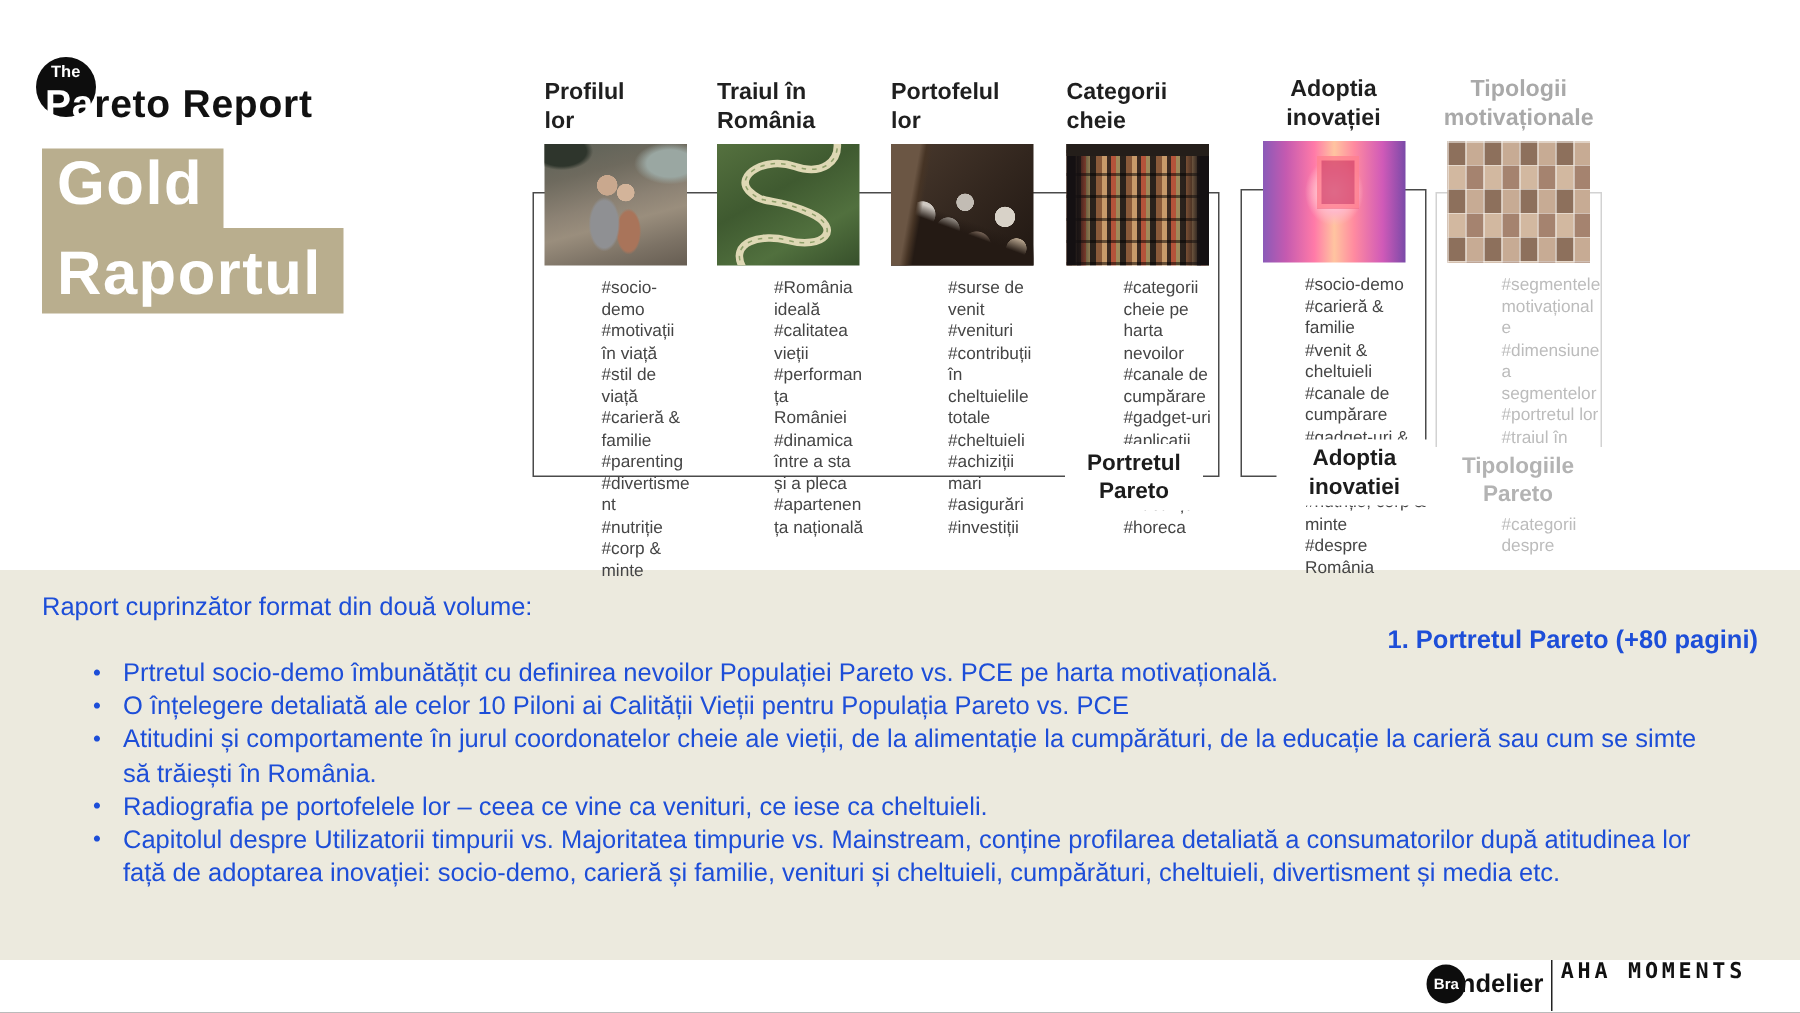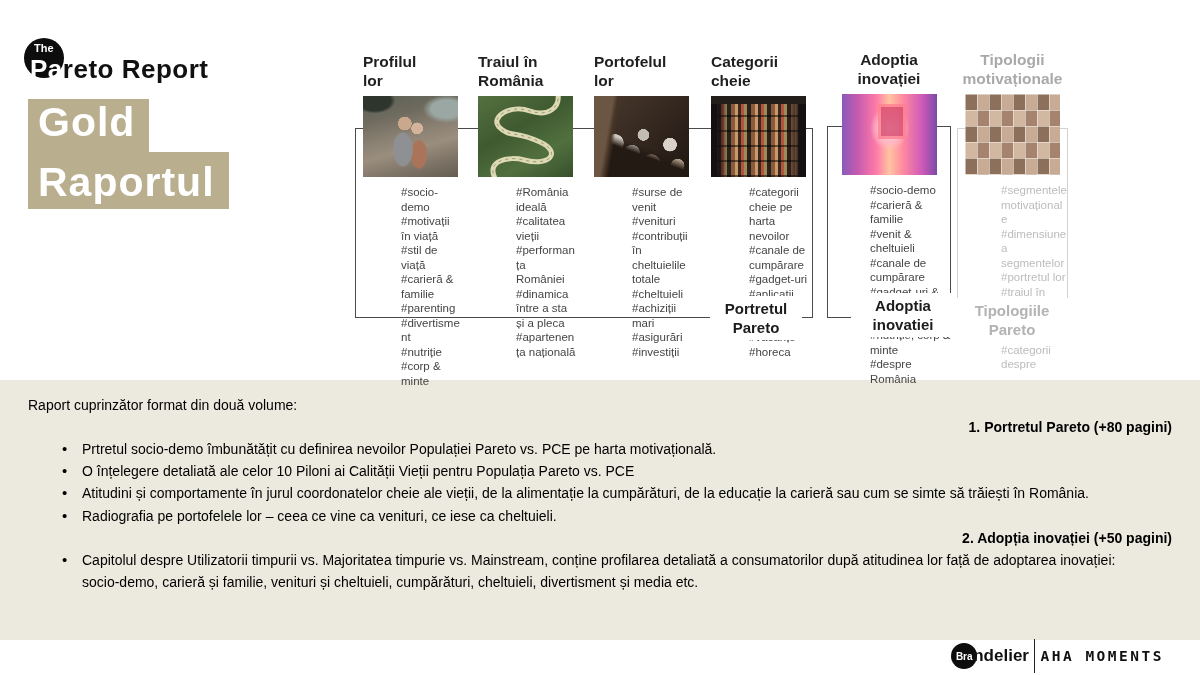--- a/index.html
+++ b/index.html
@@ -115,35 +115,35 @@
     background-color:#b49682;
     background-image:
       repeating-linear-gradient(0deg, rgba(245,242,238,.55) 0 1px, transparent 1px 16px),
       repeating-linear-gradient(90deg, rgba(245,242,238,.55) 0 1px, transparent 1px 12px),
       repeating-conic-gradient(#c7ab94 0% 25%, #a5836f 25% 50%, #d2b8a0 50% 75%, #8d705c 75% 100%);
     background-size:auto, auto, 24px 32px;
   }
   
   .body-panel {
     position:absolute; left:0; top:380px; width:1200px; height:260px;
-    background:#eceade; color:#000000; padding:14px 28px 0 28px; font-size:14px;
+    background:#eceade; color:#1d4ed8; padding:14px 28px 0 28px; font-size:17px;
   }
   .body-intro { line-height:22px; }
   .body-heading { font-weight:bold; line-height:22px;text-align:right; }
   ul.bullets { list-style:none; max-width:1125px; }
   ul.bullets li {
     position:relative; padding-left:54px; line-height:22.2px;
   }
   ul.bullets li::before {
     content:"\2022"; position:absolute; left:34px; font-size:15px;
   }
   
   .footer {
     position:absolute; right:36px; top:640px; height:32px;
-    display:flex; align-items:center; gap:5px; z-index:2;
+    display:flex; gap:5px; z-index:2;
   }
   .brandelier { display:flex; align-items:center; }
   .brandelier-circle {
     width:26px; height:26px; background:#0d0d0d; border-radius:50%;
     color:#fff; font-size:10px; font-weight:bold; display:flex;
     align-items:center; justify-content:center;
   }
   .brandelier-rest { font-weight:bold; font-size:17px; color:#111; margin-left:-4px; }
   .footer-divider { width:1.5px; height:34px; background:#222; }
   .aha {
@@ -265,21 +265,20 @@
 
   <div class="body-panel">
     <div class="body-intro">Raport cuprinzător format din două volume:</div>
     <div class="body-heading">1. Portretul Pareto (+80 pagini)</div>
     <ul class="bullets">
         <li>Prtretul socio-demo îmbunătățit cu definirea nevoilor Populației Pareto vs. PCE pe harta motivațională.</li>
         <li>O înțelegere detaliată ale celor 10 Piloni ai Calității Vieții pentru Populația Pareto vs. PCE</li>
         <li>Atitudini și comportamente în jurul coordonatelor cheie ale vieții, de la alimentație la cumpărături, de la educație la carieră sau cum se simte să trăiești în România.</li>
         <li>Radiografia pe portofelele lor – ceea ce vine ca venituri, ce iese ca cheltuieli.</li>
       </ul>
-    <div class="body-heading">2. Adopția inovației (+50 pagini)</div>
     <ul class="bullets">
         <li>Capitolul despre Utilizatorii timpurii vs. Majoritatea timpurie vs. Mainstream, conține profilarea detaliată a consumatorilor după atitudinea lor față de adoptarea inovației: socio-demo, carieră și familie, venituri și cheltuieli, cumpărături, cheltuieli, divertisment și media etc.</li>
       </ul>
   </div>
 
   <div class="footer">
     <div class="brandelier">
       <div class="brandelier-circle">Bra</div>
       <div class="brandelier-rest">ndelier</div>
     </div>

